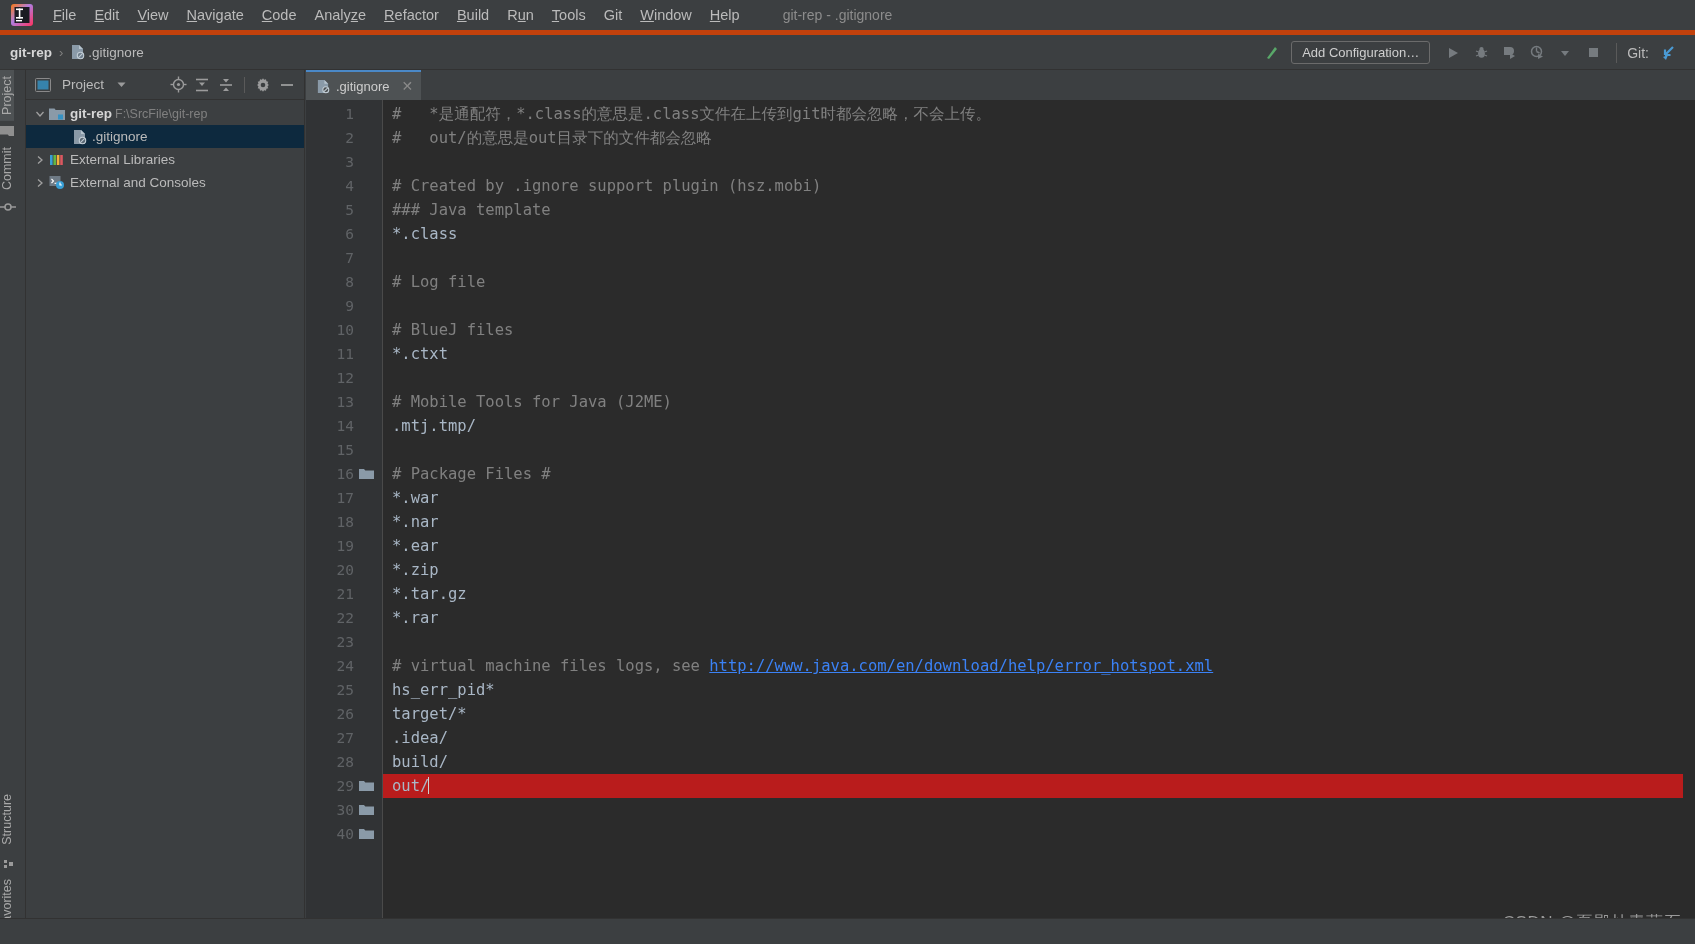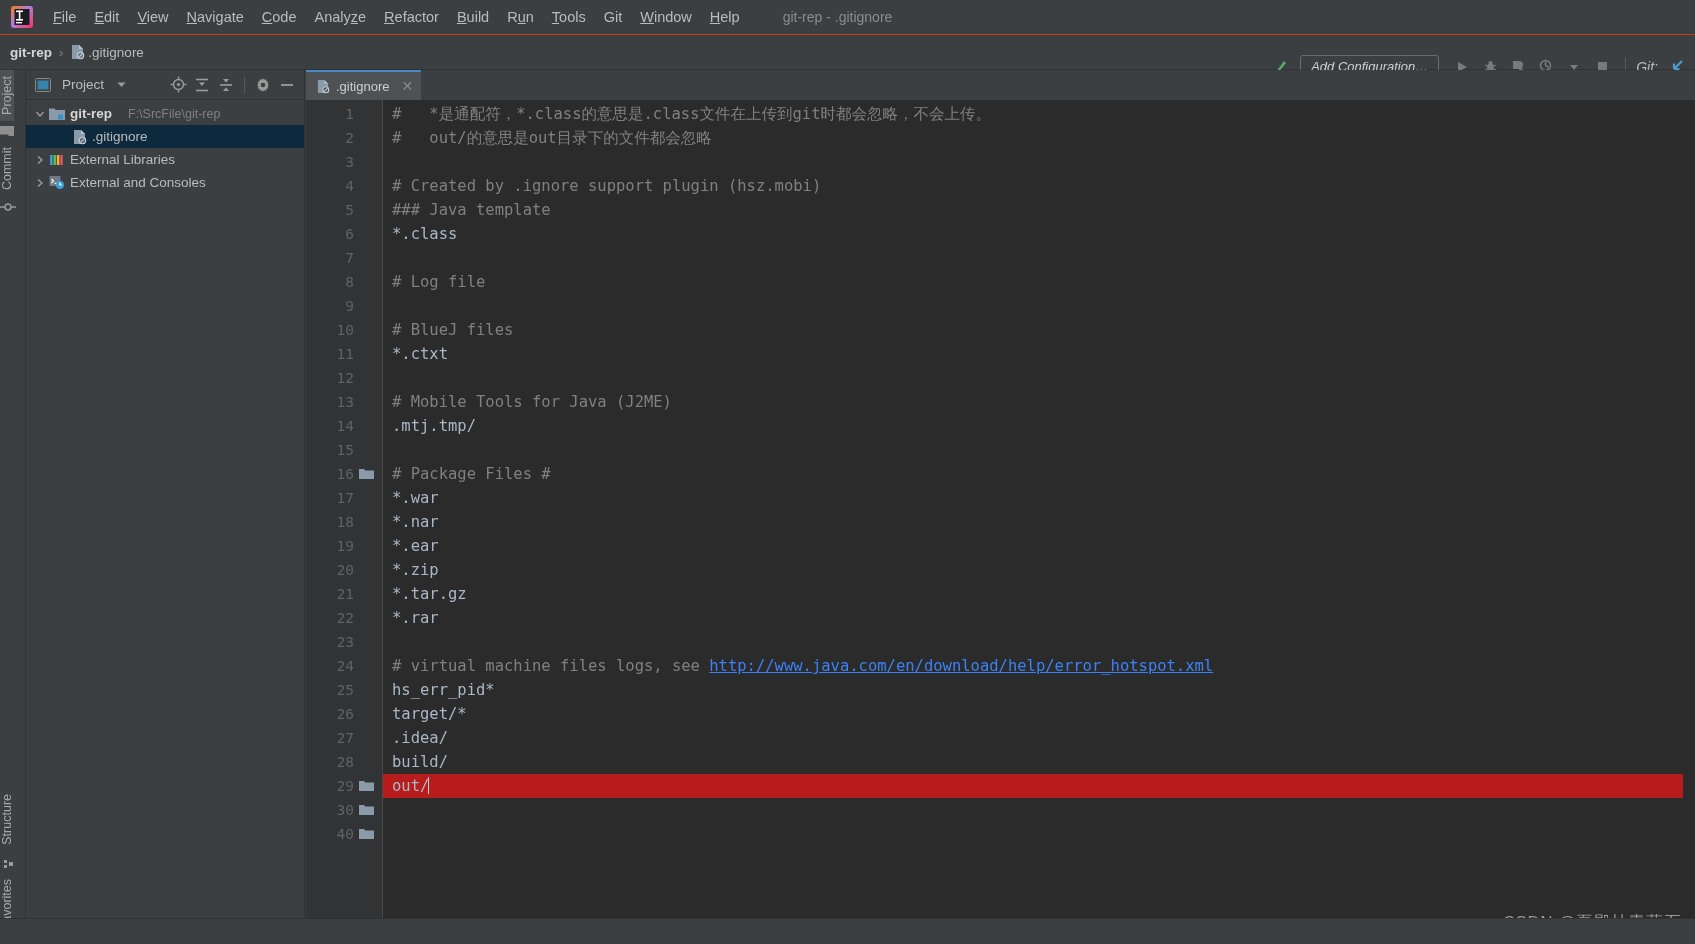--- a/index.html
+++ b/index.html
@@ -8,43 +8,43 @@
     background: #3c3f41;
     font-family: "Liberation Sans", sans-serif;
     overflow: hidden;
   }
   .app { position: relative; width: 1695px; height: 944px; background: #3c3f41; }
 
   
   .menubar {
     height: 35px; background: #3c3f41;
     display: flex; align-items: center; padding-left: 6px;
-    border-bottom: 1px solid #c2410c;
+    border-bottom: 5px solid #c2410c;
   }
   .logo { width: 24px; height: 24px; margin: 0 10px 0 4px; position: relative; }
   .logo svg { display:block; }
   .menu-item {
     color: #bbbbbb; font-size: 14.5px; padding: 4px 9px; cursor: default;
     white-space: nowrap;
   }
   .menu-item u { text-decoration: underline; }
   .win-title { color: #8c8c8c; font-size: 14px; margin-left: 34px; white-space: nowrap; }
 
   
   .toolbar {
     height: 35px; background: #3c3f41; display: flex; align-items: center;
     border-bottom: 1px solid #323232; position: relative;
   }
   .breadcrumb { display: flex; align-items: center; padding-left: 10px; gap: 3px; }
   .bc-proj { color: #d6d6d6; font-size: 13.5px; font-weight: bold; }
   .bc-sep { color: #808080; font-size: 13px; margin: 0 4px; }
   .bc-file { color: #bbbbbb; font-size: 13.5px; }
   .toolbar-right {
-    position: absolute; right: 0; top: 14px; height: 35px;
-    display: flex; align-items: center; gap: 2px; padding-right: 7px; font-style: italic;
+    position: absolute; right: 0; top: 0; height: 35px;
+    display: flex; align-items: center; gap: 2px; padding-right: 16px;
   }
   .hammer { width: 22px; height: 22px; display:flex; align-items:center; justify-content:center; }
   .run-config {
     border: 1px solid #6b6b6b; border-radius: 3px; color: #cfcfcf;
     font-size: 13px; padding: 3px 10px; margin: 0 8px 0 6px; background: transparent;
     white-space: nowrap;
   }
   .tb-icon { width: 26px; height: 26px; display: flex; align-items: center; justify-content: center; opacity: .62; }
   .tb-sep { width: 1px; height: 20px; background: #5a5a5a; margin: 0 8px; }
   .git-label { color: #bbbbbb; font-size: 14px; margin-right: 6px; }
@@ -82,21 +82,21 @@
   .pp-body { background: #3c3f41; padding-top: 2px; }
   .tree-row {
     height: 23px; display: flex; align-items: center; padding-left: 6px;
     color: #bbbbbb; font-size: 13.5px; white-space: nowrap; cursor: default;
   }
   .tree-row.selected { background: #0d293e; }
   .arrow { width: 16px; display: flex; align-items: center; justify-content: center; }
   .tree-icon { width: 18px; display: flex; align-items: center; justify-content: center; margin-right: 4px; }
   .tree-label { }
   .tree-label.bold { font-weight: bold; color: #d6d6d6; }
-  .tree-sub { color: #808080; font-size: 12.5px; margin-left: 16px; text-align: right; }
+  .tree-sub { color: #808080; font-size: 12.5px; margin-left: 3px; text-align: right; }
 
   
   .editor-area {
     position: absolute; left: 306px; top: 70px; right: 0; bottom: 0;
     background: #2b2b2b;
   }
   .tabbar { height: 30px; background: #3c3f41; display: flex; align-items: flex-end; }
   .tab {
     height: 30px; display: flex; align-items: center; gap: 6px;
     padding: 0 8px 0 10px; background: #4e5254;

